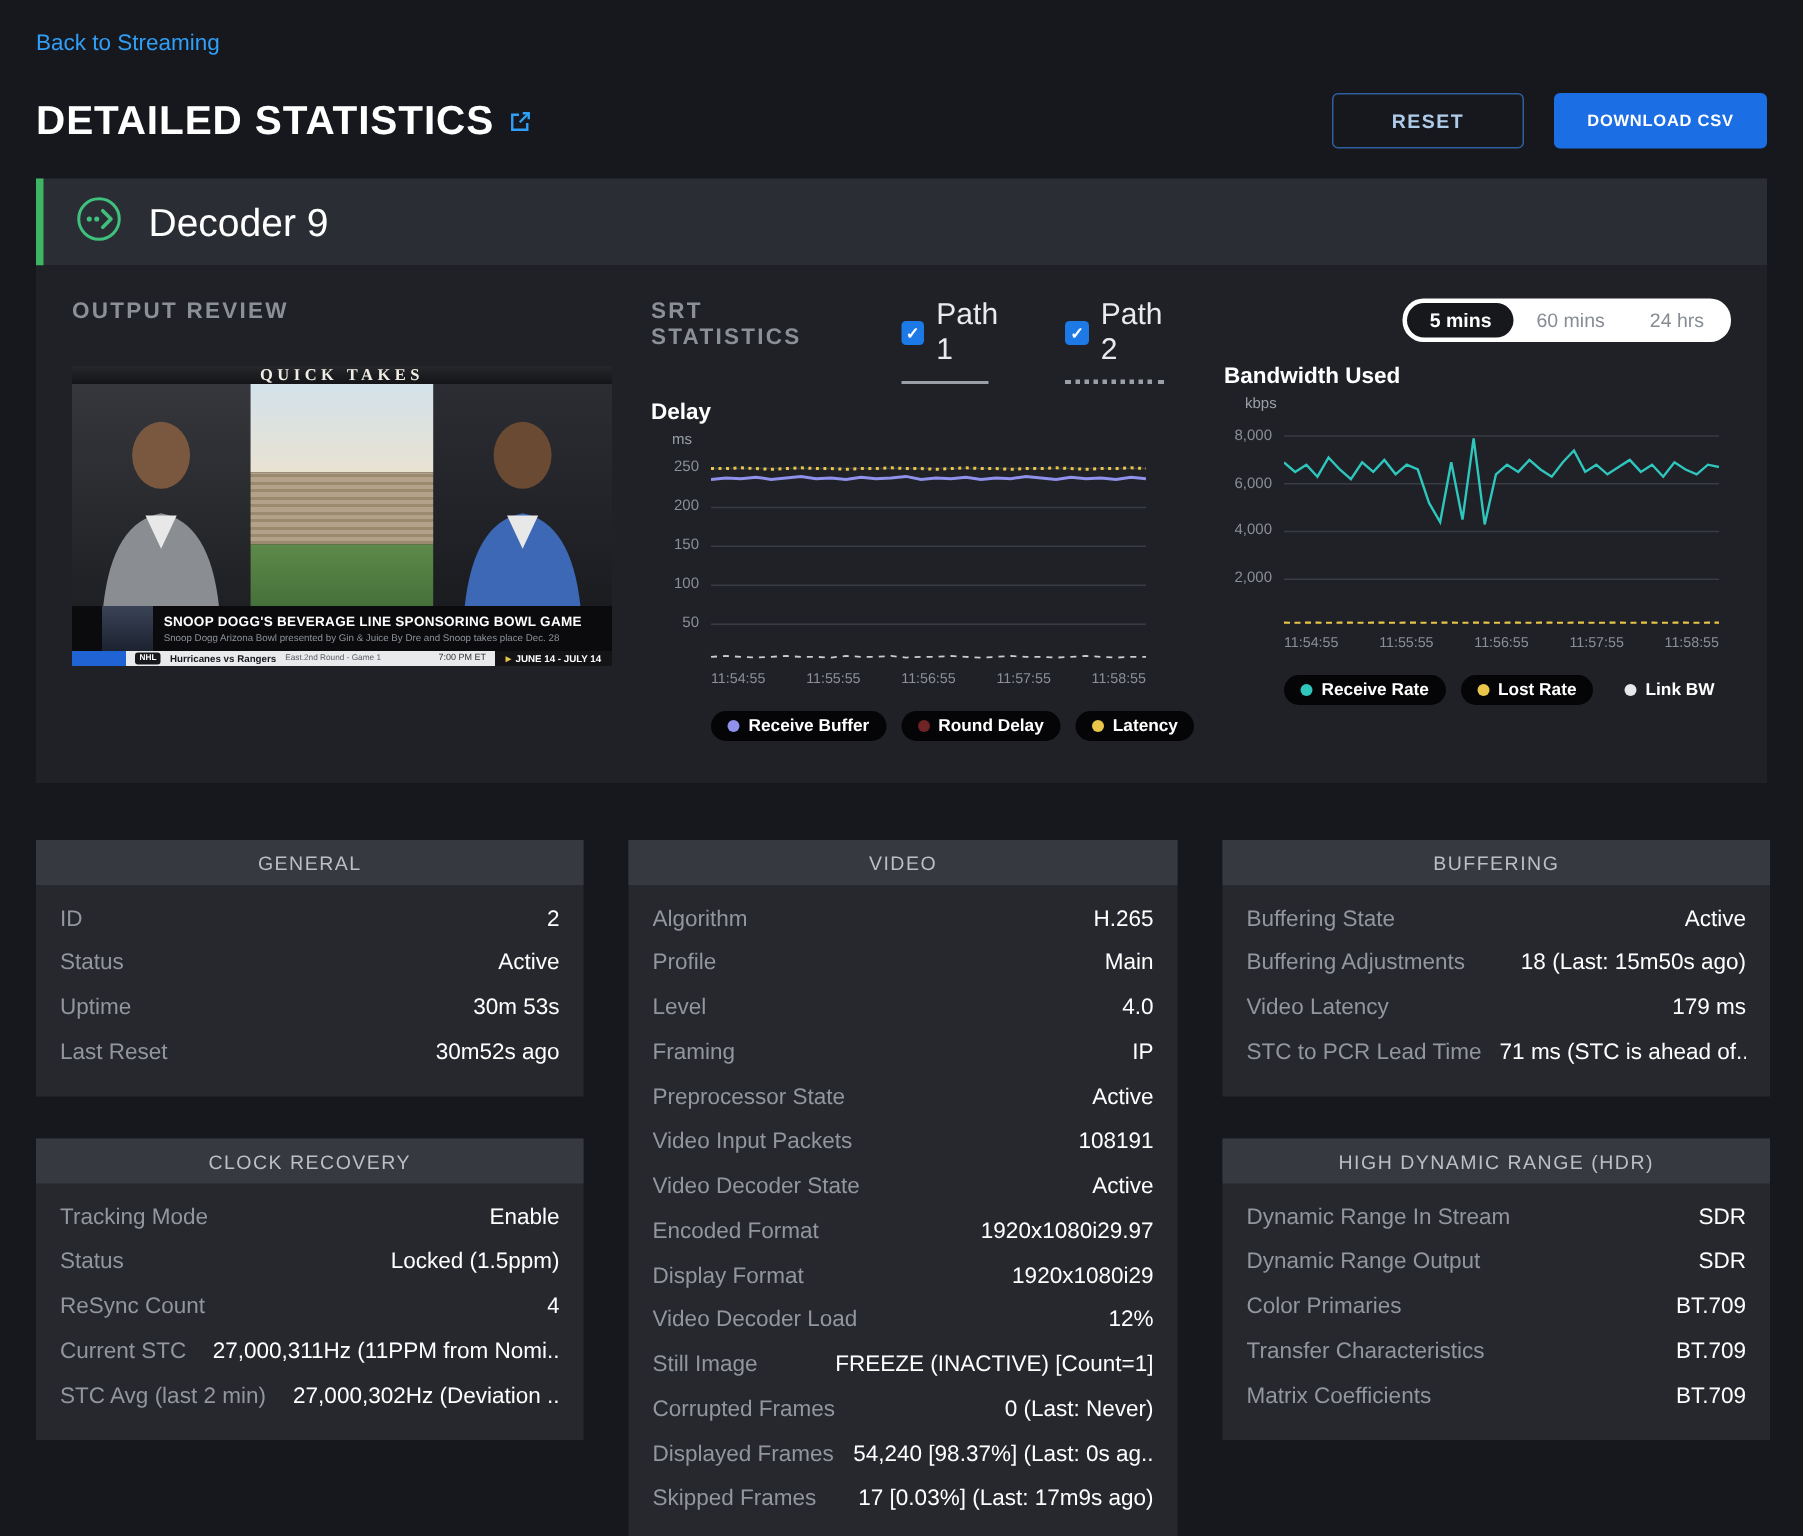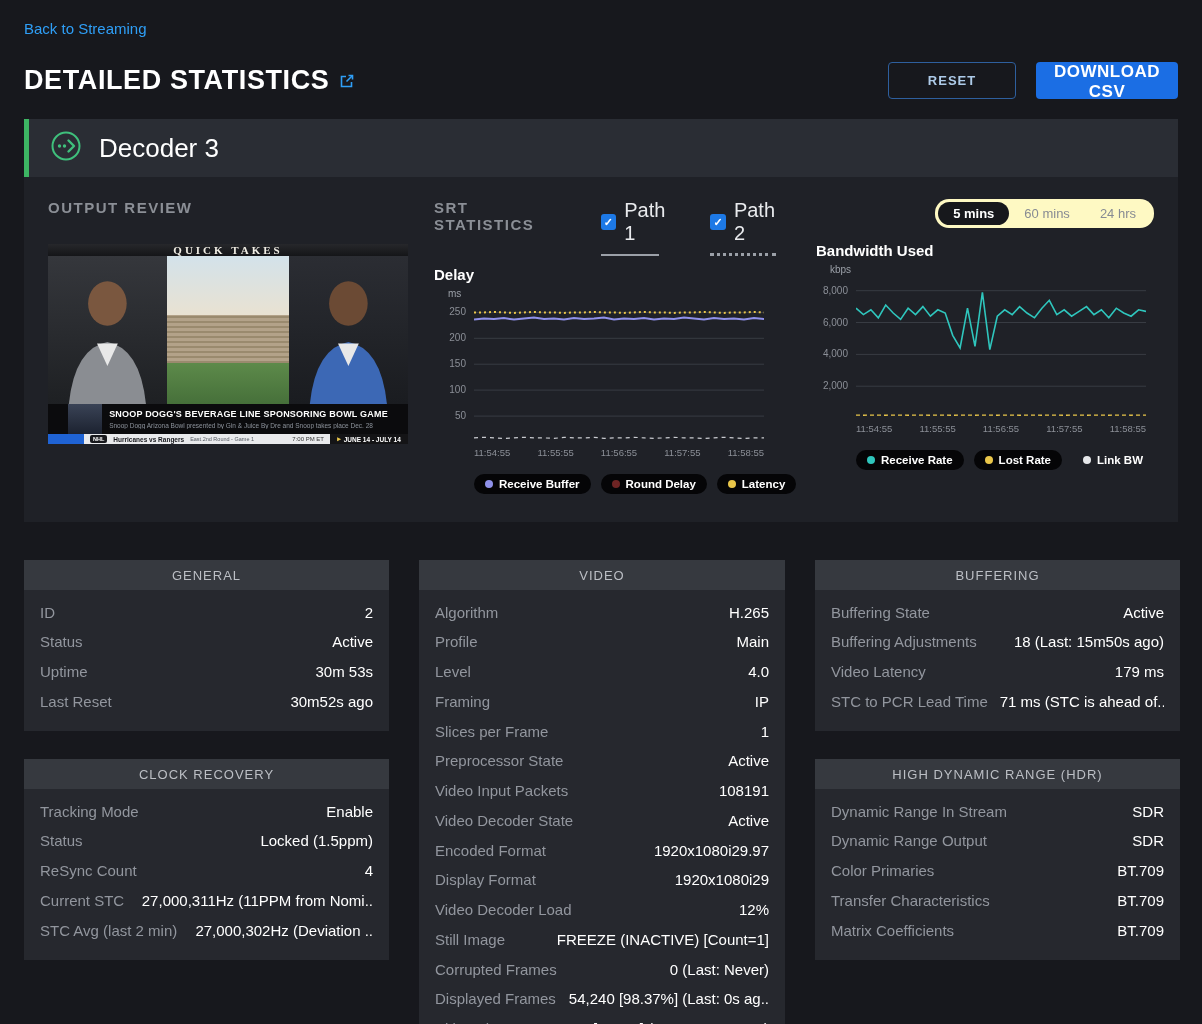--- a/index.html
+++ b/index.html
@@ -9,21 +9,21 @@
   .top { padding:20px 24px 0; }
   .back-link { display:inline-block; color:#2f9ff7; font-size:15px; text-decoration:none; cursor:pointer; }
   .title-row { display:flex; justify-content:space-between; align-items:center; margin-top:24px; }
   .title-wrap { display:flex; align-items:center; gap:10px; }
   h1 { font-size:27px; font-weight:700; letter-spacing:0.6px; color:#fff; }
   .ext-icon { display:inline-flex; cursor:pointer; }
   .actions { display:flex; gap:20px;padding-left:12px; }
   .btn-outline { width:128px; height:37px; background:transparent; border:1px solid #2e5f9e; border-radius:4px;
     color:#aecbe9; font-size:13px; font-weight:700; letter-spacing:1px; cursor:pointer; font-family:inherit; }
   .btn-primary { width:142px; height:37px; background:#1b6ee4; border:none; border-radius:4px;
-    color:#fff; font-size:17px; font-weight:700; letter-spacing:0.5px; cursor:pointer; font-family:inherit; }
+    color:#fff; font-size:11px; font-weight:700; letter-spacing:0.5px; cursor:pointer; font-family:inherit; }
 
   .decoder-header { margin:20px 24px 0; height:58px; background:#2a2d34; border-left:5px solid #3db563;
     display:flex; align-items:center; padding-left:20px; gap:16px; }
   .decoder-name { font-size:26px; font-weight:400; color:#fff; }
 
   .panel { margin:0 24px; background:#1f2127; padding:22px 24px 28px; display:flex; gap:26px; }
   .section-heading { color:#8b8f96; font-size:15px; font-weight:700; letter-spacing:1.5px; }
 
   
   .output-col { width:372px; }
@@ -61,21 +61,21 @@
   .bw-col { flex:1; display:flex; flex-direction:column; }
   .srt-header { display:flex; align-items:flex-start; gap:30px; }
   .path { display:flex; flex-direction:column; cursor:pointer; }
   .path-row { display:flex; align-items:center; gap:8px; }
   .checkbox { width:16px; height:16px; background:#1d79e6; border-radius:3px; display:flex; align-items:center; justify-content:center;
     color:#fff; font-size:11px; font-weight:700; }
   .path-label { color:#e8eaed; font-size:20px; }
   .u-solid { margin-top:9px; width:58px; border-bottom:2px solid #9ba0a8; }
   .u-dotted { margin-top:8px; width:66px; border-bottom:3px dotted #9ba0a8; }
 
-  .range-toggle { margin-left:auto; background:#fef9c3; border-radius:14px; padding:3px; display:flex; align-items:center; }
+  .range-toggle { margin-left:auto; background:#ffffff; border-radius:14px; padding:3px; display:flex; align-items:center; }
   .range { padding:4px 15px; font-size:13px; color:#878b93; border-radius:12px; cursor:pointer; white-space:nowrap; }
   .range.active { background:#17181c; color:#fff; font-weight:700; }
 
   
   .chart { margin-top:10px; }
   .bw-col .chart { margin-top:14px; }
   .chart-title { color:#fff; font-size:15px; font-weight:700; }
   .chart-unit { color:#9ba0a8; font-size:10px; margin:5px 0 3px 14px; }
   .chart-body { display:flex; align-items:flex-start; }
   .yticks { position:relative; width:40px; height:140px; flex:none; }
@@ -125,21 +125,21 @@
 
 <div class="decoder-header">
   <span>
     <svg width="34" height="34" viewBox="0 0 34 34" fill="none">
       <circle cx="17" cy="17" r="13.5" stroke="#3fc07c" stroke-width="2"></circle>
       <circle cx="10.5" cy="17" r="1.7" fill="#3fc07c"></circle>
       <circle cx="15.5" cy="17" r="1.7" fill="#3fc07c"></circle>
       <path d="M19.5 11.5L25 17l-5.5 5.5" stroke="#3fc07c" stroke-width="2.4" stroke-linecap="round" stroke-linejoin="round"></path>
     </svg>
   </span>
-  <span class="decoder-name">Decoder 3</span>
+  <span class="decoder-name">Decoder 9</span>
 </div>
 
 <div class="panel">
 
   <div class="output-col">
     <div class="section-heading">OUTPUT REVIEW</div>
     <div class="thumb">
       <div class="t-banner">
         <span>QUICK TAKES</span>
       </div>
@@ -382,24 +382,20 @@
           <div class="row">
             <span class="label">Level</span>
             <span class="value-wrap"><span class="value">4.0</span></span>
           </div>
 
           <div class="row">
             <span class="label">Framing</span>
             <span class="value-wrap"><span class="value">IP</span></span>
           </div>
 
-          <div class="row">
-            <span class="label">Slices per Frame</span>
-            <span class="value-wrap"><span class="value">1</span></span>
-          </div>
 
           <div class="row">
             <span class="label">Preprocessor State</span>
             <span class="value-wrap"><span class="value">Active</span></span>
           </div>
 
           <div class="row">
             <span class="label">Video Input Packets</span>
             <span class="value-wrap"><span class="value">108191</span></span>
           </div>

